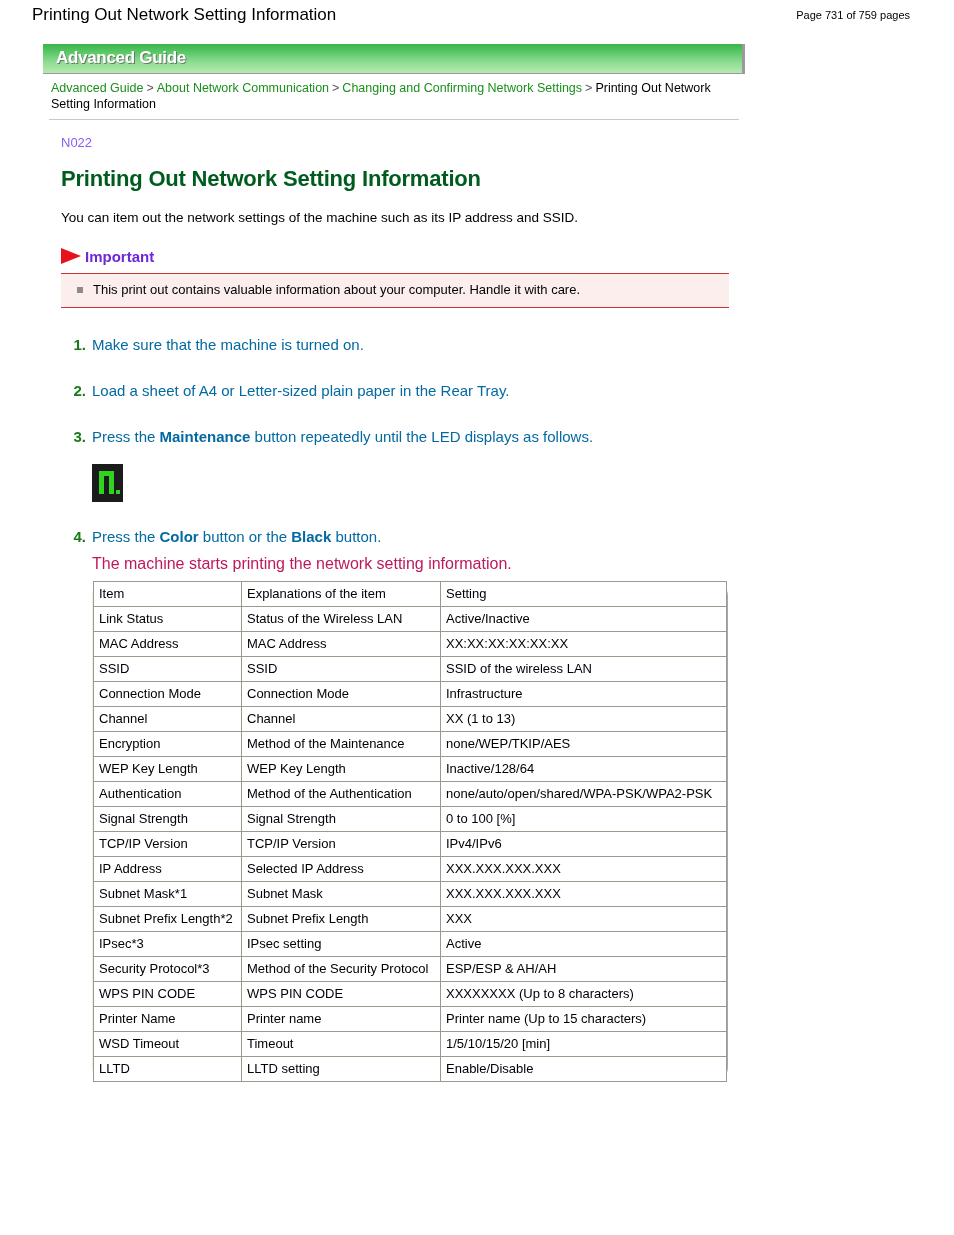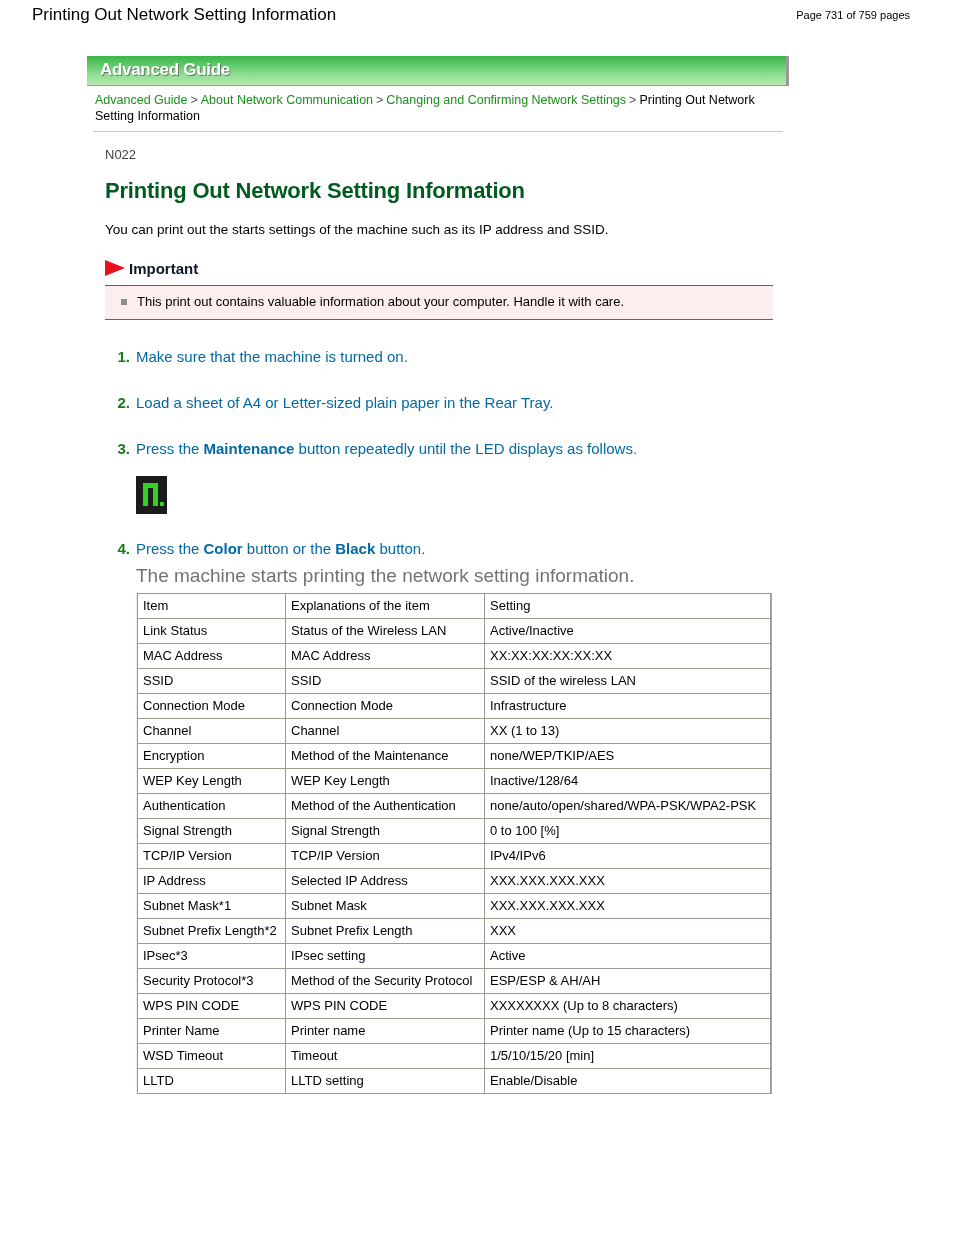--- a/index.html
+++ b/index.html
@@ -40,23 +40,22 @@
     font-size: 11px;
     line-height: 22px;
     color: #000;
     white-space: nowrap;
   }
 
   
   .content {
     position: absolute;
     left: 43px;
-    top: 56px;
+    top: 44px;
     width: 868px;
-    margin-left: 44px;
   }
 
   
   .guide-banner {
     position: relative;
     width: 702px;
     height: 30px;
     background: linear-gradient(to bottom, #3bb44a 0%, #57c664 26%, #8ddc92 62%, #b6eab2 100%);
     border-right: 3px solid #9a9a9a;
     border-bottom: 1px solid #9a9a9a;
@@ -105,21 +104,21 @@
 
   
   .article {
     margin-left: 18px;
     margin-top: 14px;
     width: 700px;
   }
   .doc-code {
     font-size: 13px;
     line-height: 18px;
-    color: #404040;
+    color: #8b5cf6;
   }
   .article-title {
     margin-top: 13px;
     font-size: 22px;
     font-weight: bold;
     color: #005c1e;
     line-height: 28px;
     letter-spacing: -0.2px;
   }
   .intro-text {
@@ -144,21 +143,21 @@
     border-top: 8px solid transparent;
     border-bottom: 8px solid transparent;
     border-left: 20px solid #e8131a;
   }
   .important-label {
     position: absolute;
     left: 24px;
     top: 0px;
     font-size: 15px;
     font-weight: bold;
-    color: #0f172a;
+    color: #6d28d9;
     line-height: 20px;
   }
   .important-box {
     margin-top: 4px;
     width: 668px;
     background: #fdeeee;
     border-top: 1px solid #cc3333;
     border-bottom: 1px solid #cc3333;
     padding: 7px 0 8px 0;
     box-sizing: border-box;
@@ -200,23 +199,23 @@
   .step-text {
     margin-left: 31px;
     font-size: 15px;
     line-height: 22px;
     color: #0369a1;
   }
   .step-text b { font-weight: bold; }
   .step-sub {
     margin-left: 31px;
     margin-top: 7px;
-    font-size: 19px;
+    font-size: 16px;
     line-height: 17px;
-    color: #737373;
+    color: #be185d;
   }
 
   
   .led-wrap {
     margin-left: 31px;
     margin-top: 16px;
   }
   .led-display {
     width: 31px;
     height: 38px;
@@ -228,20 +227,21 @@
 
   
   .spec-table-wrap {
     margin-left: 31px;
     margin-top: 9px;
     width: 636px;
     border-right: 3px solid #a8a8a8;
     border-left: 1px solid #efefe4;
     box-sizing: border-box;
     background: #ffffff;
+    border-radius: 15px;
   }
   table.spec-table {
     border-collapse: collapse;
     width: 633px;
     table-layout: fixed;
     background: #ffffff;
   }
   table.spec-table td {
     border: 1px solid #9a9a8c;
     padding: 3px 5px 4px 5px;
@@ -272,21 +272,21 @@
   <div class="guide-banner">
     <div class="banner-label">Advanced Guide</div>
   </div>
 
   <div class="breadcrumb" id="breadcrumb"><a class="crumb-link" href="#">Advanced Guide</a><span class="crumb-sep">&gt;</span><a class="crumb-link" href="#">About Network Communication</a><span class="crumb-sep">&gt;</span><a class="crumb-link" href="#">Changing and Confirming Network Settings</a><span class="crumb-sep">&gt;</span><span class="crumb-current">Printing Out Network Setting Information</span></div>
   <div class="crumb-rule"></div>
 
   <div class="article">
     <div class="doc-code">N022</div>
     <h1 class="article-title">Printing Out Network Setting Information</h1>
-    <div class="intro-text">You can print out the starts settings of the machine such as its IP address and SSID.</div>
+    <div class="intro-text">You can item out the network settings of the machine such as its IP address and SSID.</div>
 
     <div class="important-head">
       <span class="flag-icon"></span>
       <span class="important-label">Important</span>
     </div>
     <div class="important-box" id="important-box">
         <div class="important-item"><span class="bullet-square"></span><span>This print out contains valuable information about your computer. Handle it with care.</span></div>
       </div>
 
     <div class="steps" id="steps-list">

